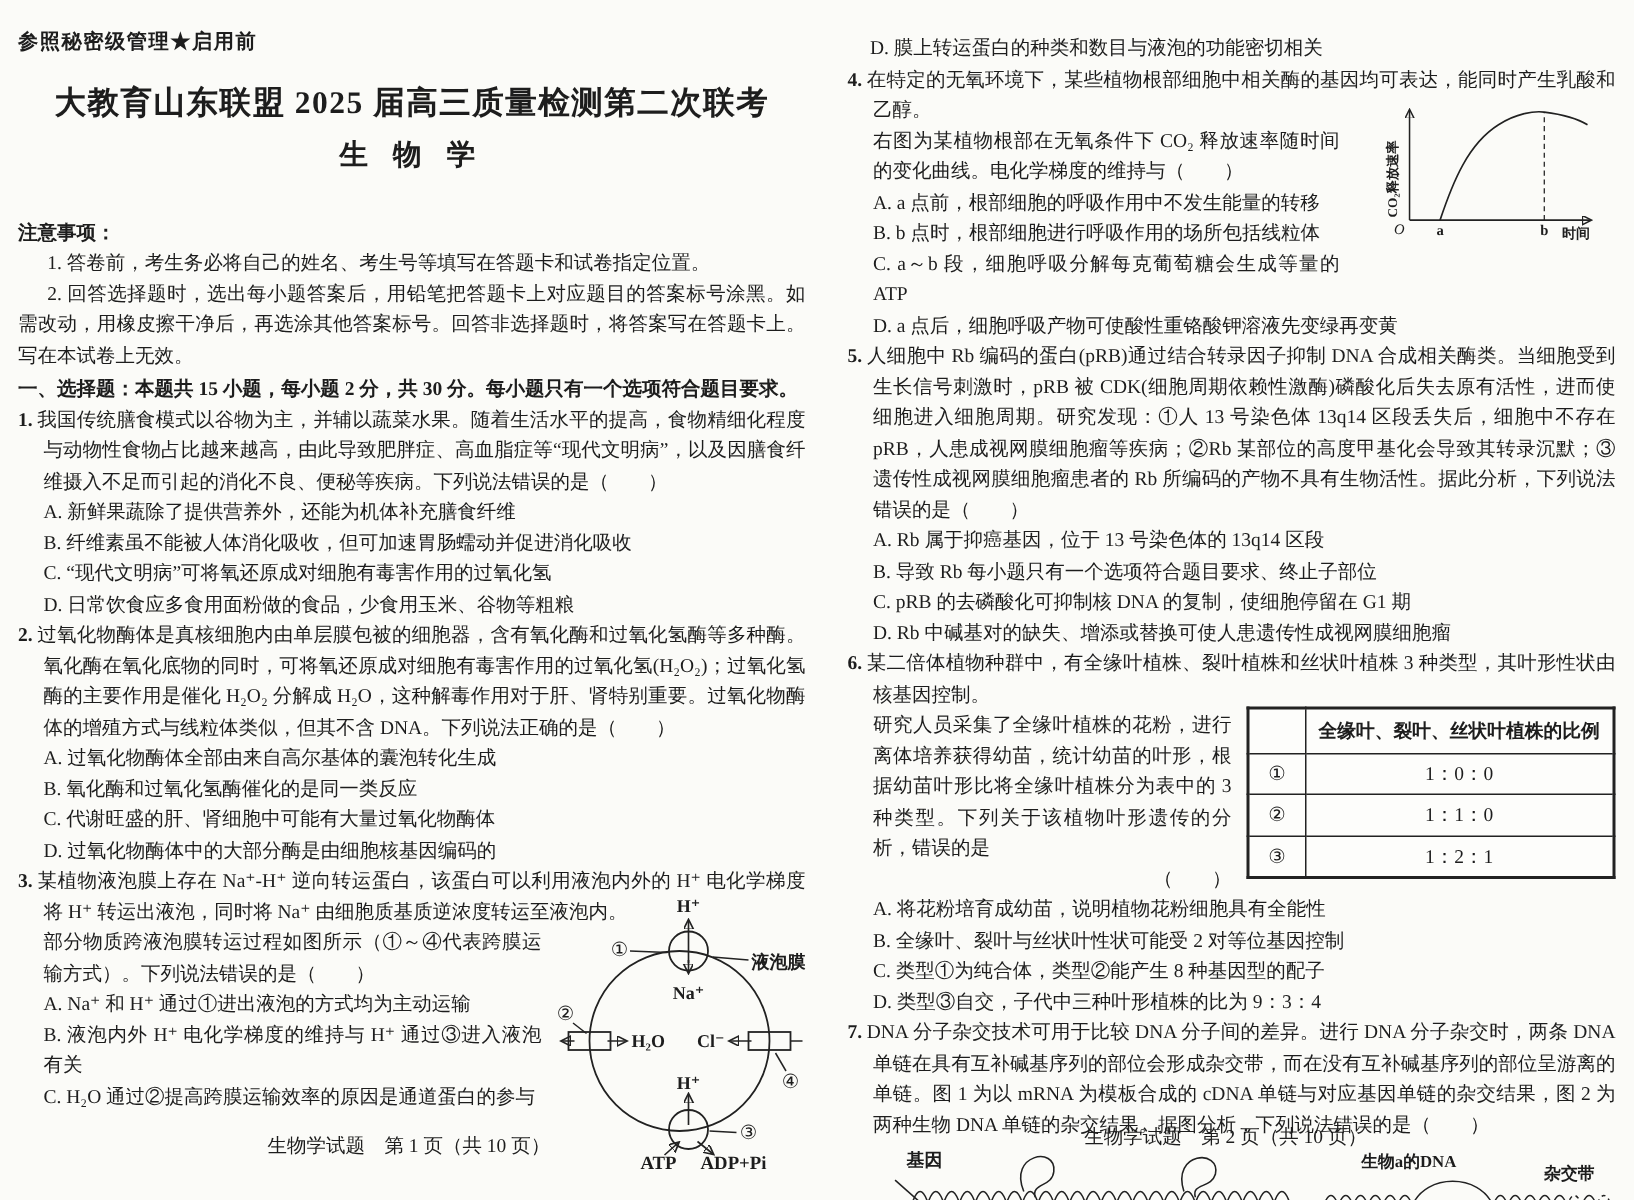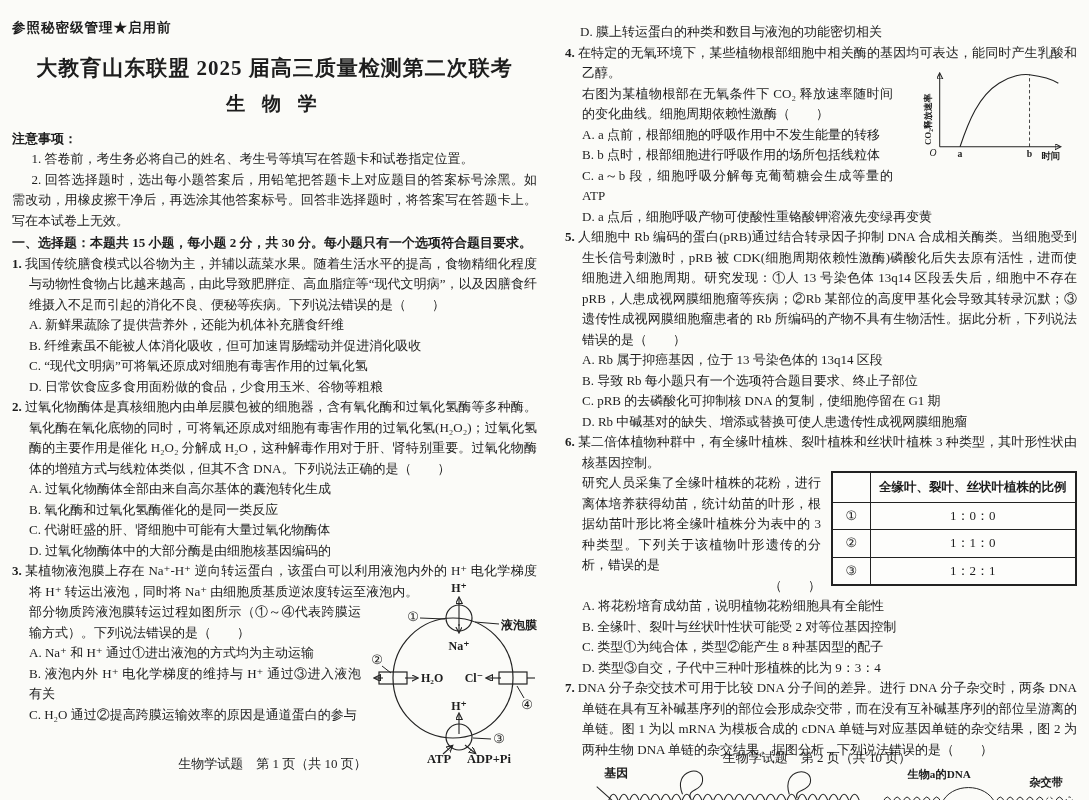--- a/index.html
+++ b/index.html
@@ -12,21 +12,21 @@
   }
   .sheet { display:flex; width:1089px; height:800px; }
   .page { position:relative; height:800px; overflow:hidden; }
   .page-1 { width:545px; padding:18px 8px 0 12px; }
   .page-2 { width:544px; padding:22px 12px 0 20px; }
 
   .security { font-weight:bold; font-size:13.5px; letter-spacing:1px; }
   .title { text-align:center; font-weight:bold; font-size:21px; line-height:30px; margin-top:14px; letter-spacing:1px; }
   .subject { text-align:center; font-weight:bold; font-size:19px; line-height:26px; margin-top:8px; letter-spacing:6px; }
 
-  .notes-head { font-weight:bold; margin-top:12px; }
+  .notes-head { font-weight:bold; margin-top:28px; }
   .note { text-indent:1.5em; text-align:justify; }
   .section-head { font-weight:bold; padding-left:28px; text-indent:-28px; text-align:justify; margin-top:2px; }
 
   .question { text-align:justify; }
   .para { padding-left:17px; text-indent:-17px; }
   .num { font-weight:bold; margin-right:3px; }
   .stem-cont { padding-left:17px; }
   .opt { padding-left:17px; }
   .opt-d-top { padding-left:15px; }
 
@@ -153,21 +153,21 @@
             <line x1="36" y1="100" x2="178" y2="100" marker-end="url(#ah)" stroke-width="1.2"></line>
             <text transform="translate(26,98) rotate(-90)" font-size="10.5" class="bold">CO₂释放速率</text>
             <path d="M60,100 C 70,70 82,40 106,25 C 120,16 134,14 142,15 C 154,16.5 168,20 176,25" stroke-width="1.3"></path>
             <line x1="142" y1="100" x2="142" y2="15" stroke-width="1" stroke-dasharray="4 3"></line>
             <text x="28" y="111" text-anchor="middle" font-size="11.5" font-style="italic">O</text>
             <text x="60" y="112" text-anchor="middle" font-size="11.5" class="bold">a</text>
             <text x="142" y="112" text-anchor="middle" font-size="11.5" class="bold">b</text>
             <text x="156" y="114" font-size="11" class="bold">时间</text>
           </svg>
         </div>
-        <div class="stem-cont">右图为某植物根部在无氧条件下 CO₂ 释放速率随时间的变化曲线。细胞周期依赖性激酶（　　）</div>
+        <div class="stem-cont">右图为某植物根部在无氧条件下 CO₂ 释放速率随时间的变化曲线。电化学梯度的维持与（　　）</div>
         <div class="opt">A. a 点前，根部细胞的呼吸作用中不发生能量的转移</div>
         <div class="opt">B. b 点时，根部细胞进行呼吸作用的场所包括线粒体</div>
         <div class="opt">C. a～b 段，细胞呼吸分解每克葡萄糖会生成等量的 ATP</div>
         <div class="opt">D. a 点后，细胞呼吸产物可使酸性重铬酸钾溶液先变绿再变黄</div>
       </div>
     </div>
 
     <div class="question">
       <div class="para"><b class="num">5.</b><span>人细胞中 Rb 编码的蛋白(pRB)通过结合转录因子抑制 DNA 合成相关酶类。当细胞受到生长信号刺激时，pRB 被 CDK(细胞周期依赖性激酶)磷酸化后失去原有活性，进而使细胞进入细胞周期。研究发现：①人 13 号染色体 13q14 区段丢失后，细胞中不存在 pRB，人患成视网膜细胞瘤等疾病；②Rb 某部位的高度甲基化会导致其转录沉默；③遗传性成视网膜细胞瘤患者的 Rb 所编码的产物不具有生物活性。据此分析，下列说法错误的是（　　）</span></div>
       <div class="opt">A. Rb 属于抑癌基因，位于 13 号染色体的 13q14 区段</div>

